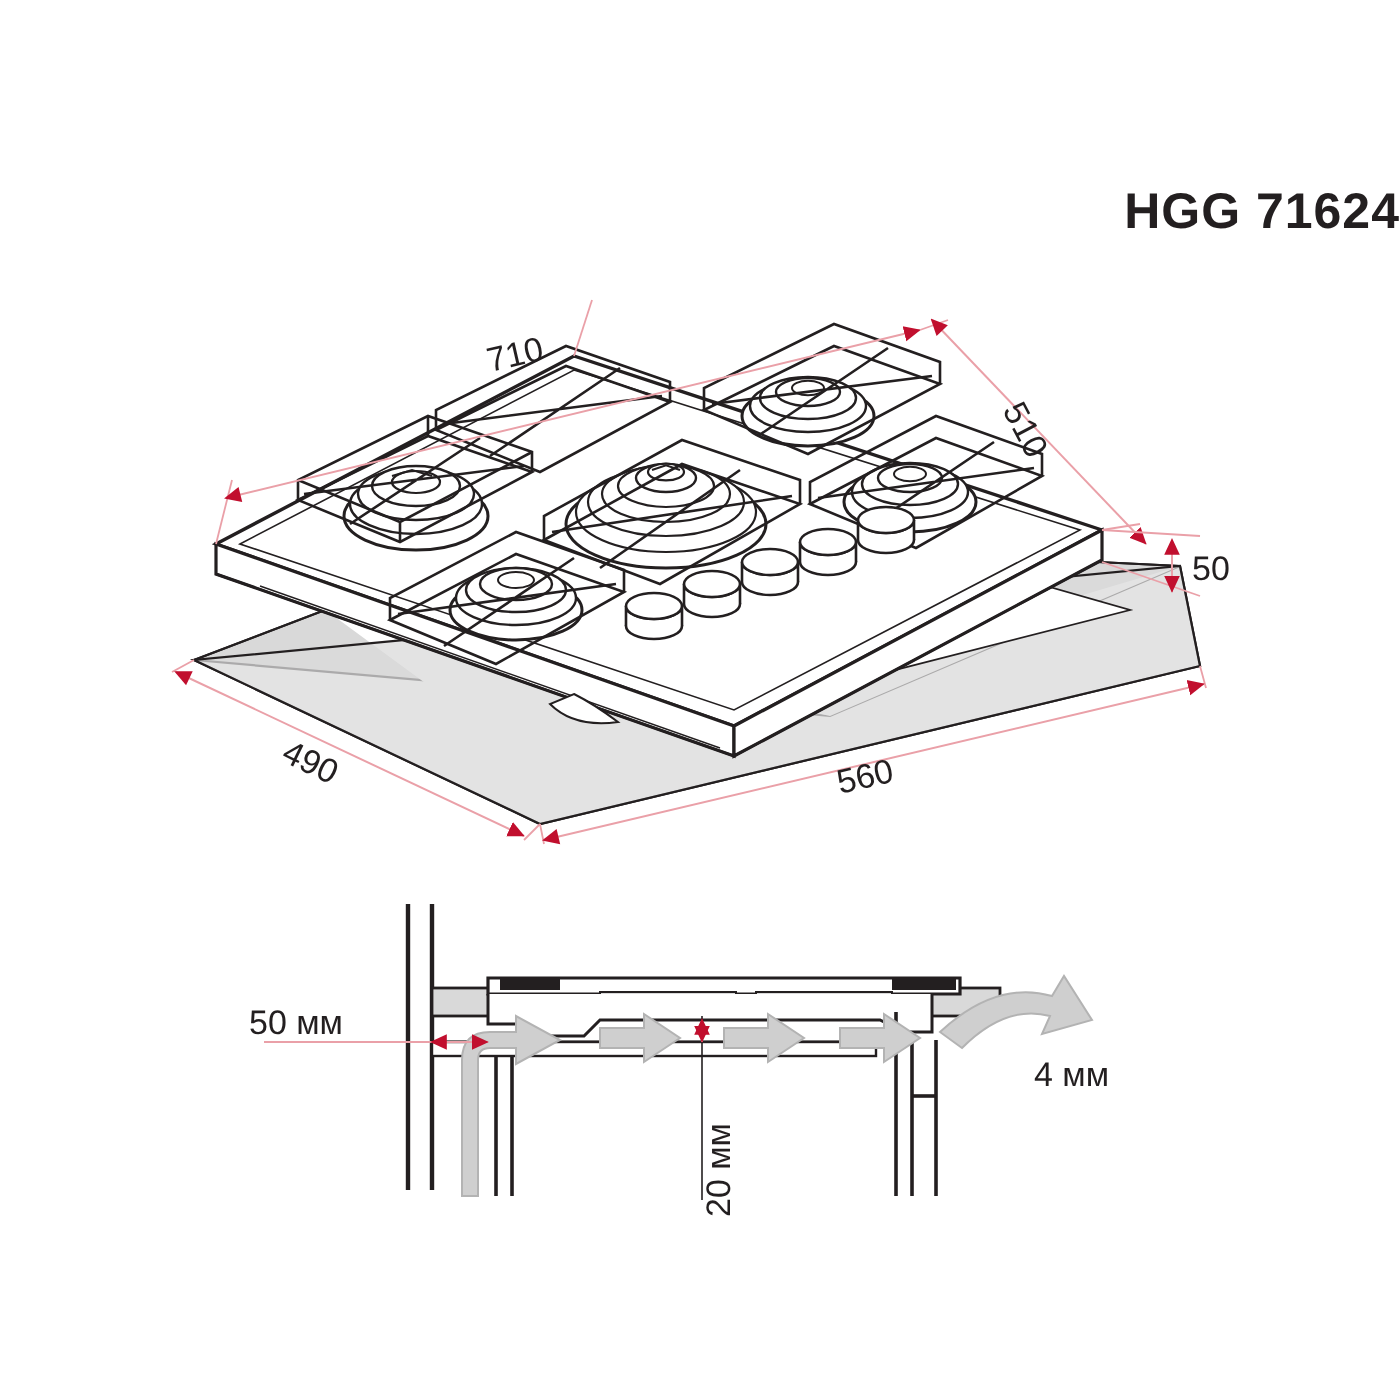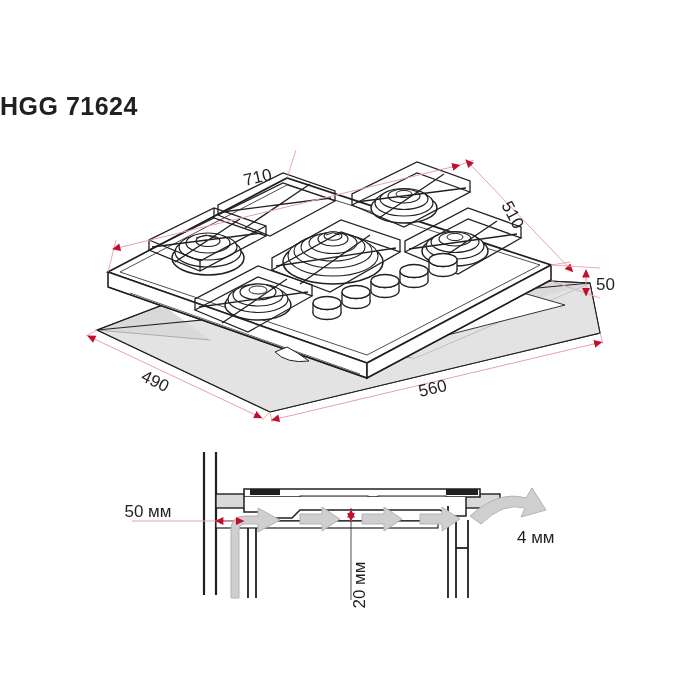--- a/index.html
+++ b/index.html
@@ -18,21 +18,21 @@
     position: relative;
     width: 700px;
     height: 700px;
     background: #ffffff;
   }
   #title {
     position: absolute;
     left: 0;
     top: 92px;
     width: 700px;
-    text-align: left;
+    text-align: right;
     font-size: 25px;
     font-weight: bold;
     color: #231f20;
     letter-spacing: 0.5px;
     font-family: "Liberation Sans", sans-serif;
   }
   svg.layer {
     position: absolute;
     left: 0;
     top: 0;

